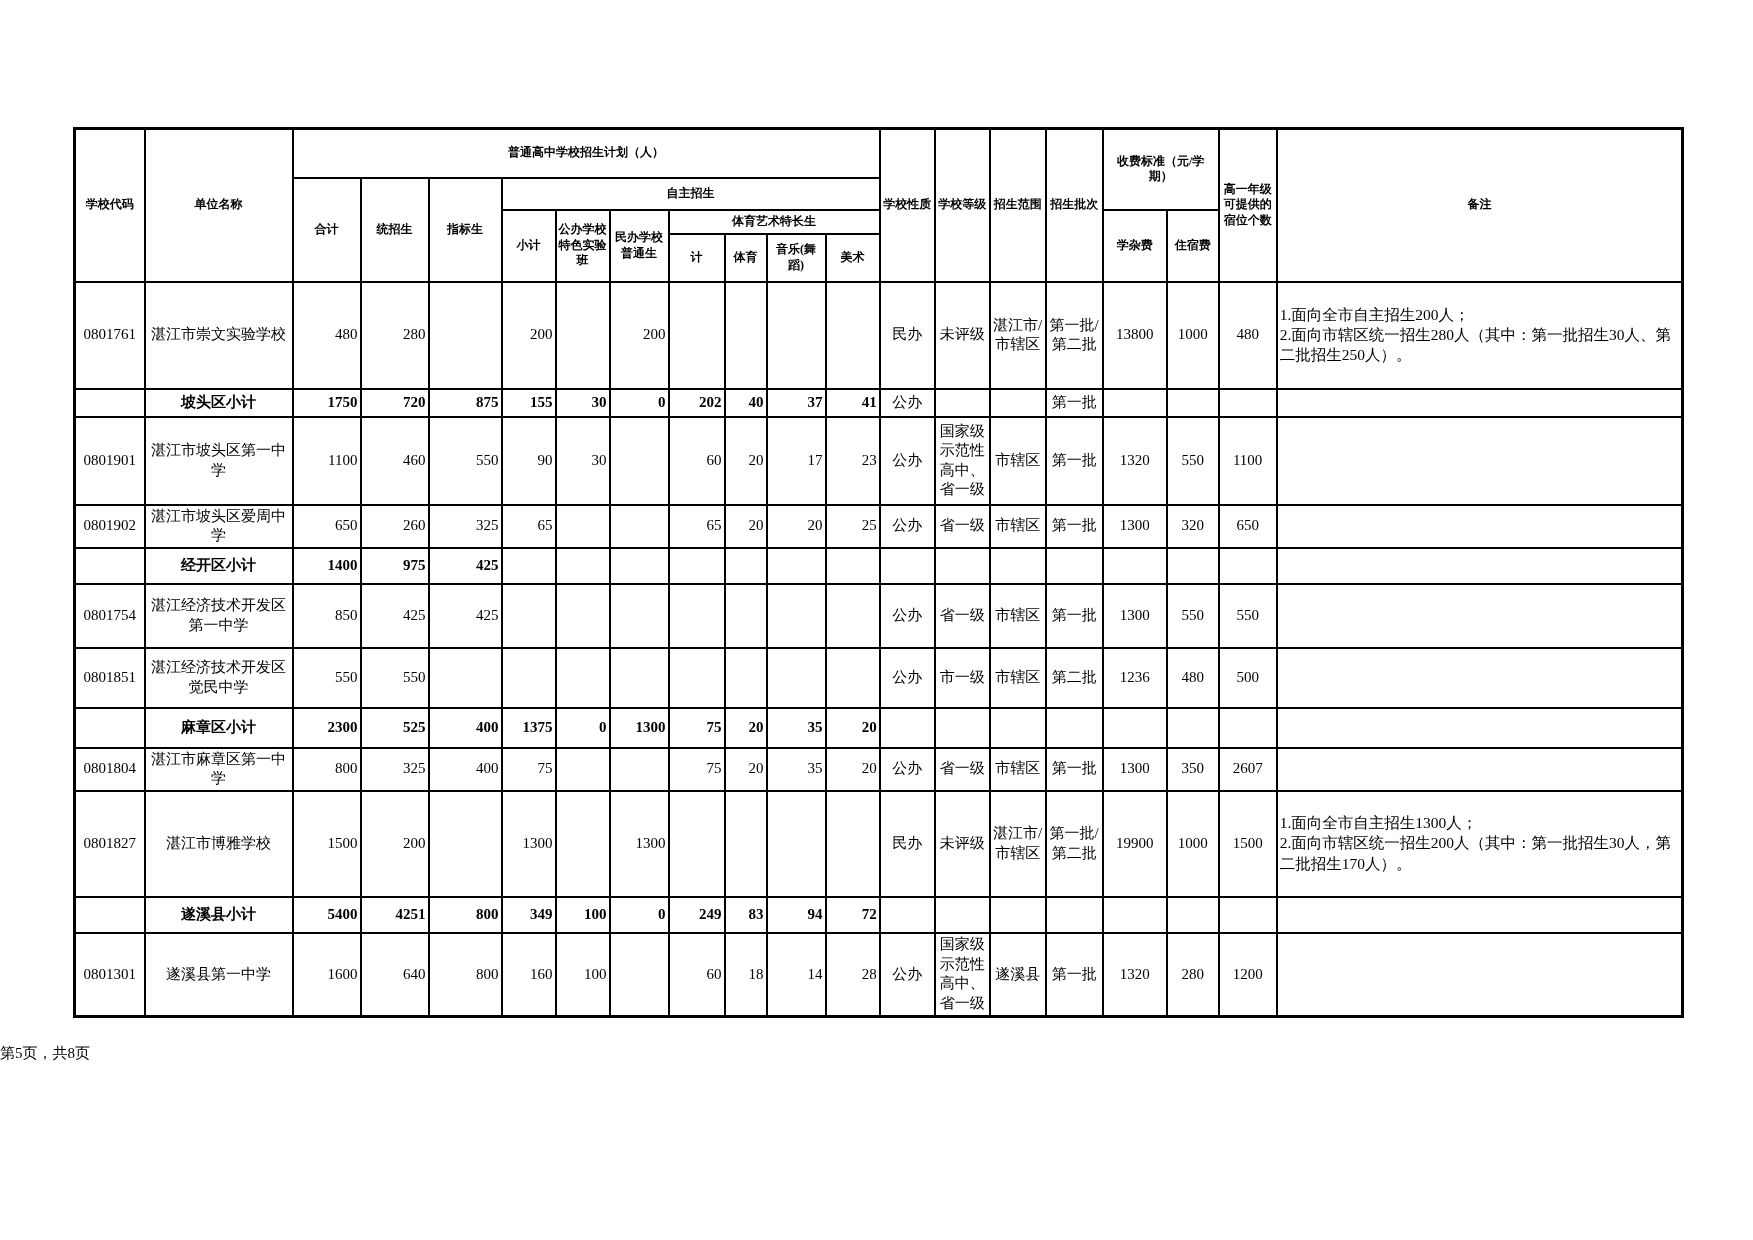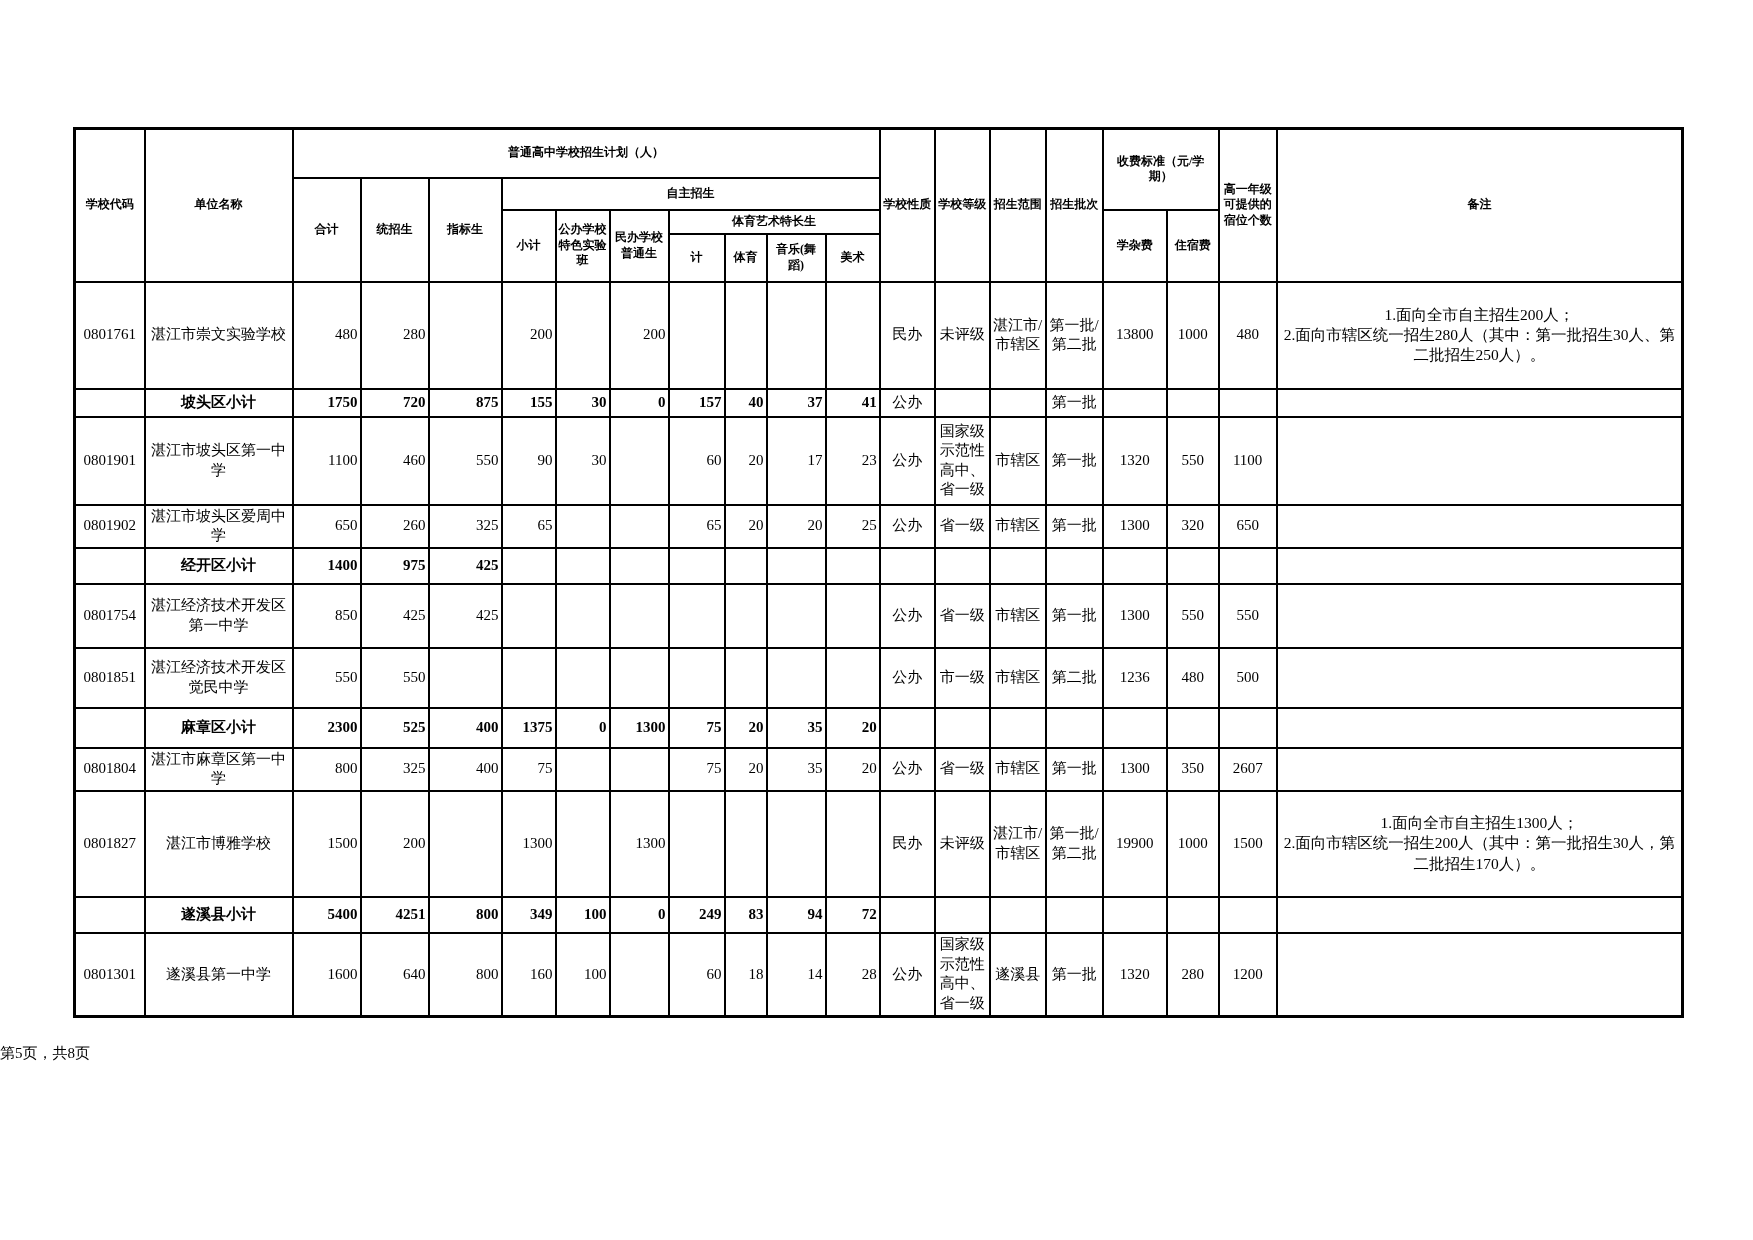--- a/index.html
+++ b/index.html
@@ -34,21 +34,21 @@
     text-align: center;
     font-size: 12px;
   }
   tr.h1 { height: 49px; }
   tr.h2 { height: 32px; }
   tr.h3 { height: 24px; }
   tr.h4 { height: 48px; }
   td.c-center { text-align: center; }
   td.c-num { text-align: right; padding-right: 5px; }
   td.c-remark {
-    text-align: center;
+    text-align: left;
     padding: 4px 9px;
     white-space: pre-line;
     font-size: 15.5px;
     line-height: 1.55;
     vertical-align: middle;
   }
   tr.subtotal td:nth-child(n+2):nth-child(-n+12) { font-weight: bold; }
   .footer {
     position: absolute;
     left: 0;
@@ -146,21 +146,21 @@
         </tr>
         <tr class="subtotal" style="height: 28px;">
           <td class="c-center"></td>
           <td class="c-center">坡头区小计</td>
           <td class="c-num">1750</td>
           <td class="c-num">720</td>
           <td class="c-num">875</td>
           <td class="c-num">155</td>
           <td class="c-num">30</td>
           <td class="c-num">0</td>
-          <td class="c-num">157</td>
+          <td class="c-num">202</td>
           <td class="c-num">40</td>
           <td class="c-num">37</td>
           <td class="c-num">41</td>
           <td class="c-center">公办</td>
           <td class="c-center"></td>
           <td class="c-center"></td>
           <td class="c-center">第一批</td>
           <td class="c-center"></td>
           <td class="c-center"></td>
           <td class="c-center"></td>

